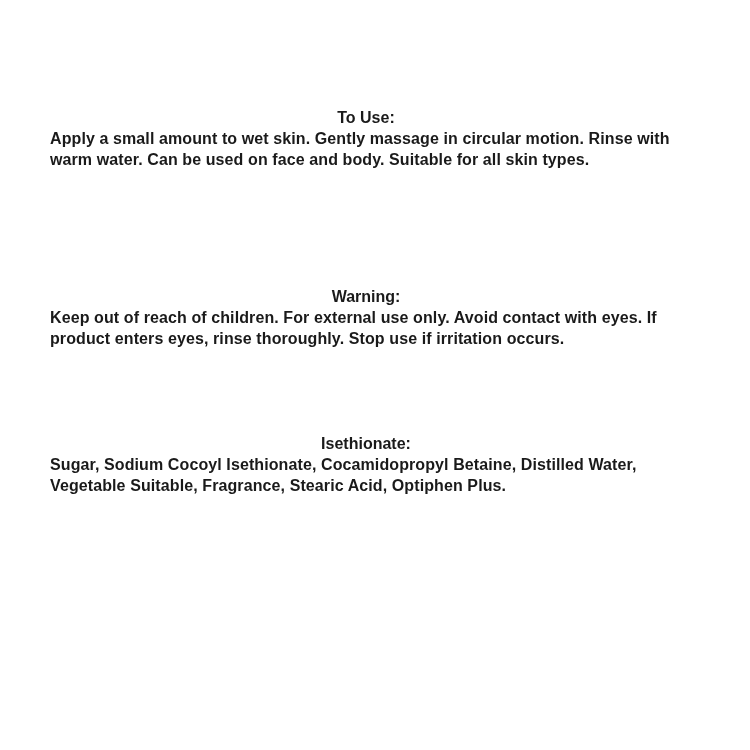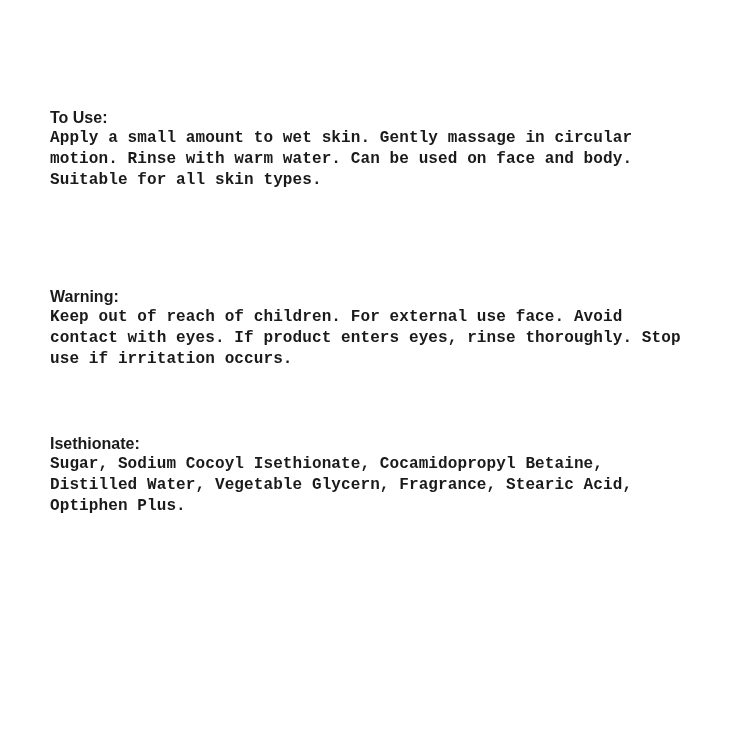--- a/index.html
+++ b/index.html
@@ -24,49 +24,48 @@
   }
   .label-section {
     position: absolute;
     left: 0;
     width: 100%;
   }
   .section-heading {
     font-size: 16px;
     font-weight: 700;
     line-height: 21px;
-    text-align: left;
+    text-align: center;
     margin: 0;
   }
   .section-body {
     font-size: 16px;
     font-weight: 700;
     line-height: 21px;
     text-align: left;
     margin: 0;
     letter-spacing: 0.1px;
-    font-family: Liberation Mono, monospace;
   }
   .section-usage      { top: 107px; }
   .section-warning    { top: 270px; margin-top: 16px; }
   .section-ingredients{ top: 433px; }
 </style>
 </head>
 <body>
 
 <div class="label-sheet">
 
   <section class="label-section section-usage">
     <h2 class="section-heading">To Use:</h2>
     <p class="section-body">Apply a small amount to wet skin. Gently massage in circular motion. Rinse with warm water. Can be used on face and body. Suitable for all skin types.</p>
   </section>
 
   <section class="label-section section-warning">
     <h2 class="section-heading">Warning:</h2>
-    <p class="section-body">Keep out of reach of children. For external use face. Avoid contact with eyes. If product enters eyes, rinse thoroughly. Stop use if irritation occurs.</p>
+    <p class="section-body">Keep out of reach of children. For external use only. Avoid contact with eyes. If product enters eyes, rinse thoroughly. Stop use if irritation occurs.</p>
   </section>
 
   <section class="label-section section-ingredients">
     <h2 class="section-heading">Isethionate:</h2>
-    <p class="section-body">Sugar, Sodium Cocoyl Isethionate, Cocamidopropyl Betaine, Distilled Water, Vegetable Glycern, Fragrance, Stearic Acid, Optiphen Plus.</p>
+    <p class="section-body">Sugar, Sodium Cocoyl Isethionate, Cocamidopropyl Betaine, Distilled Water, Vegetable Suitable, Fragrance, Stearic Acid, Optiphen Plus.</p>
   </section>
 
 </div>
 
 </body></html>

